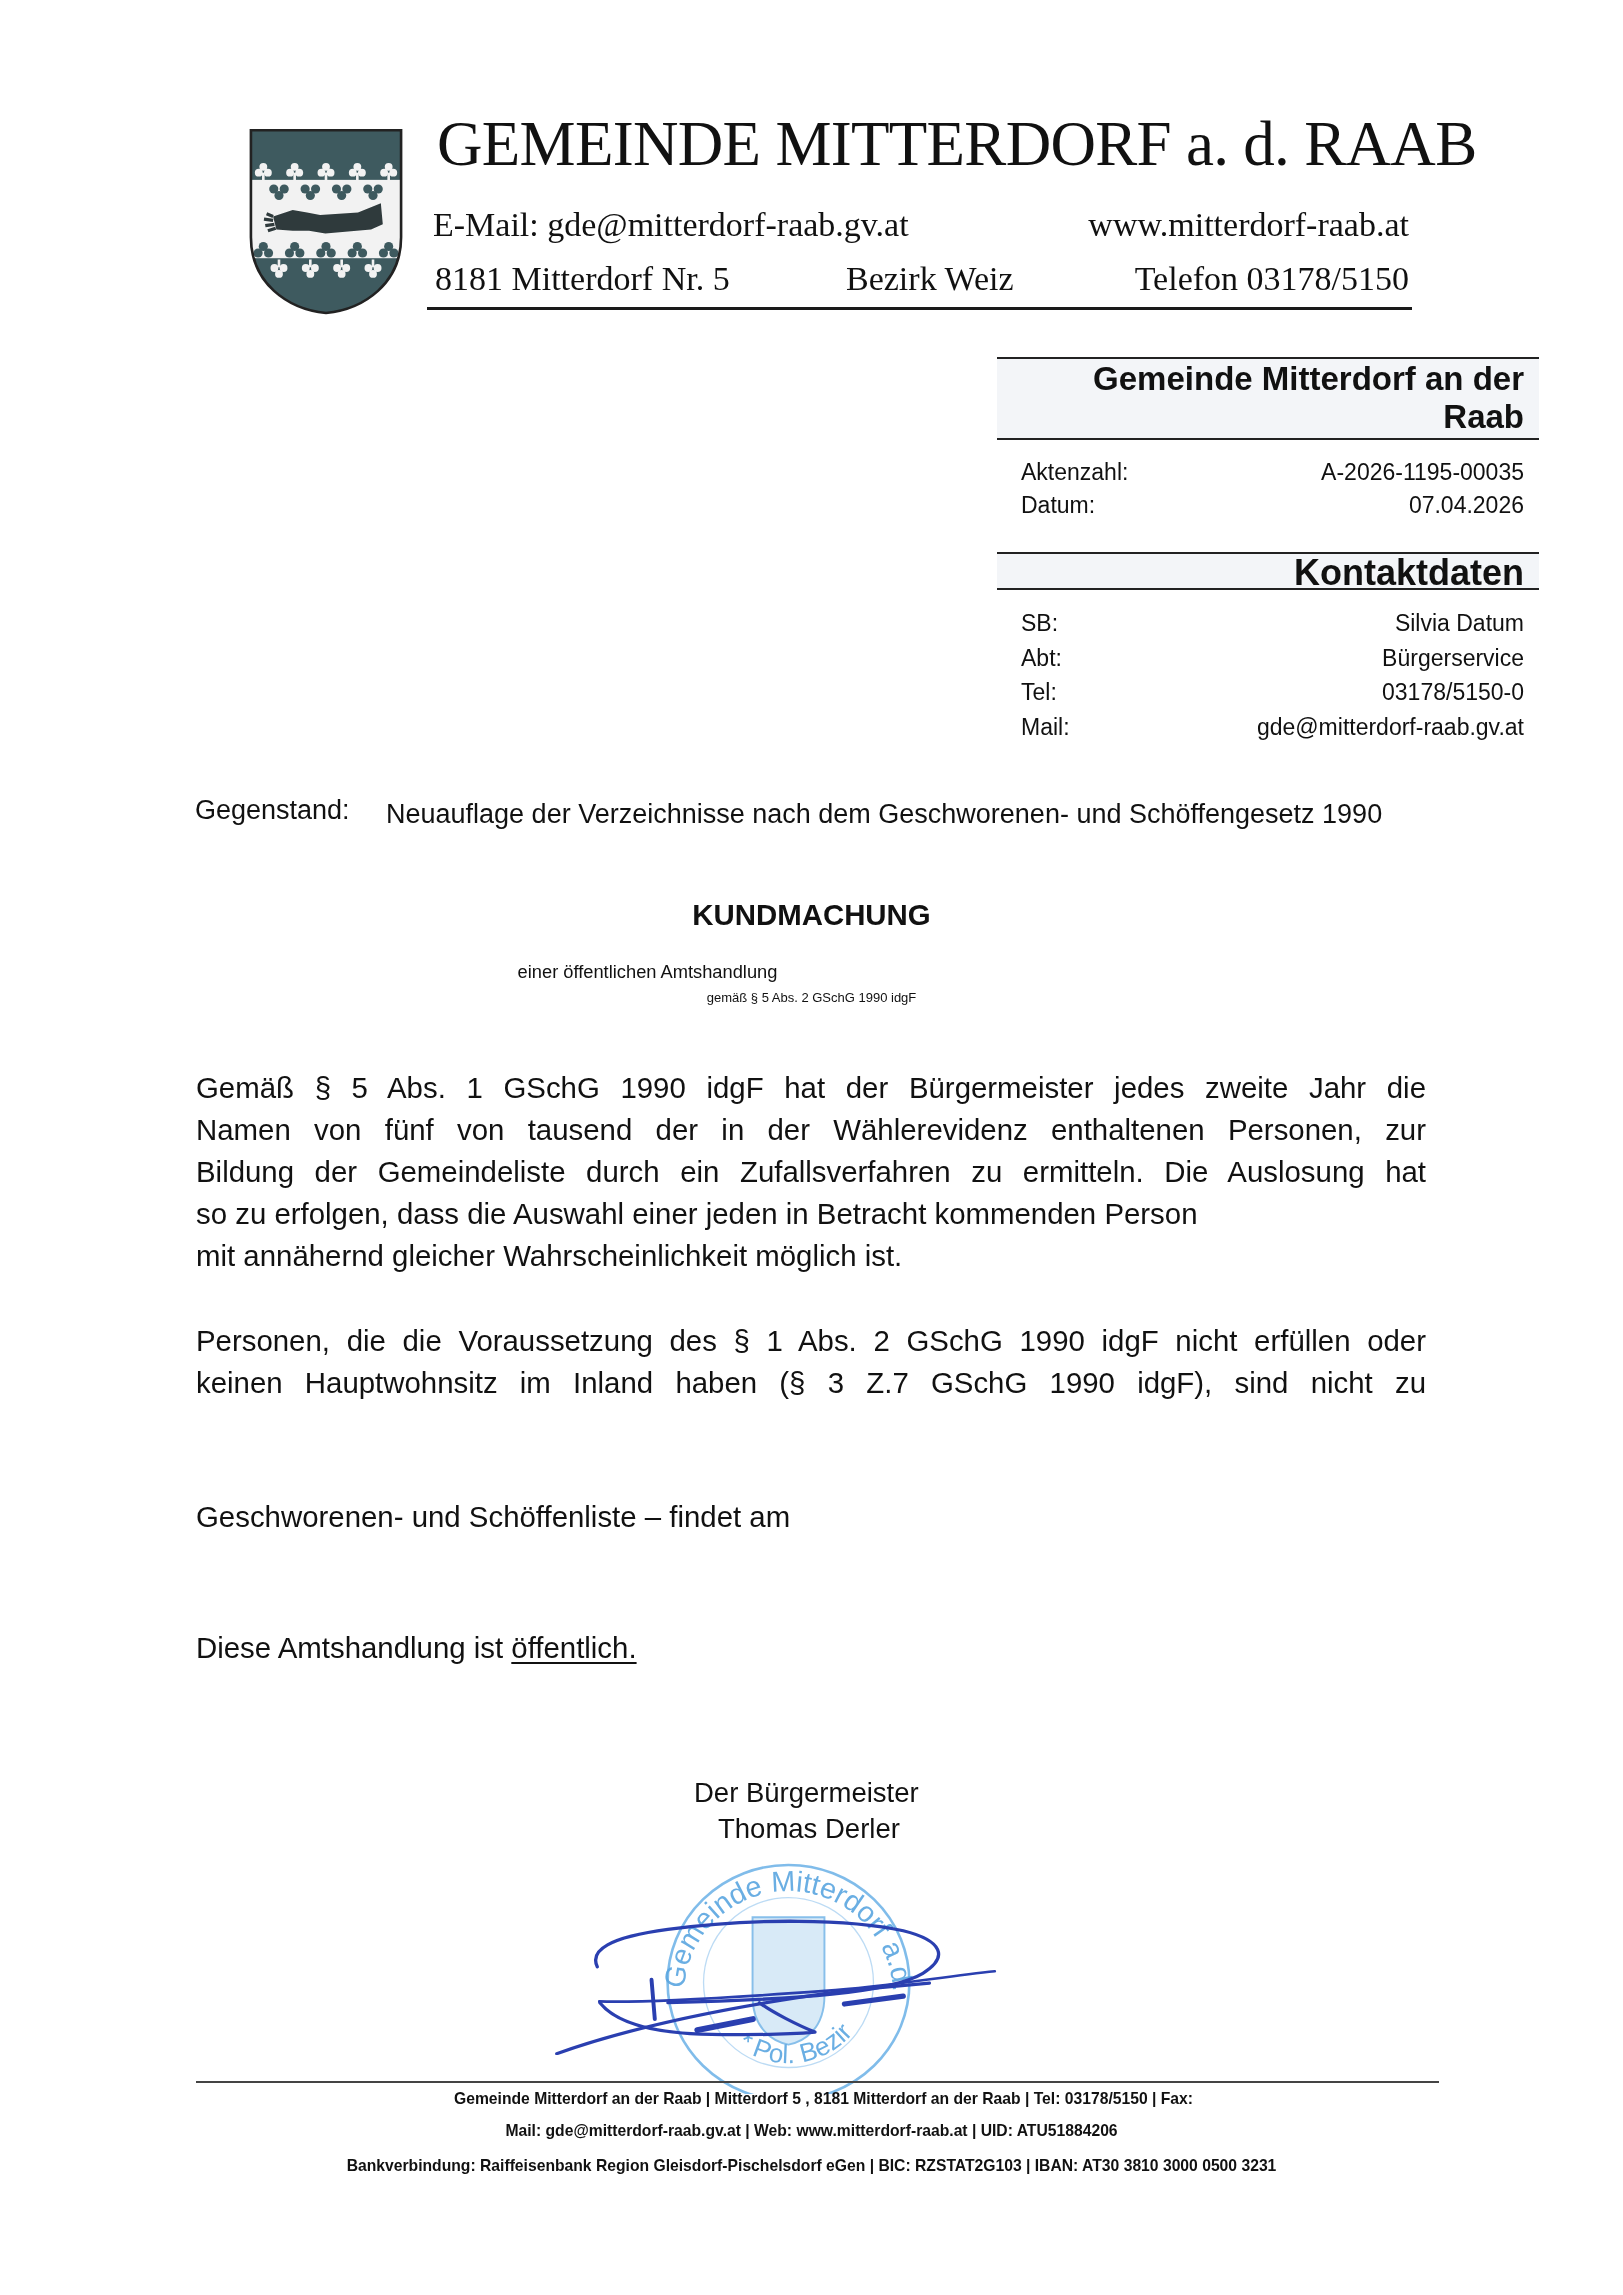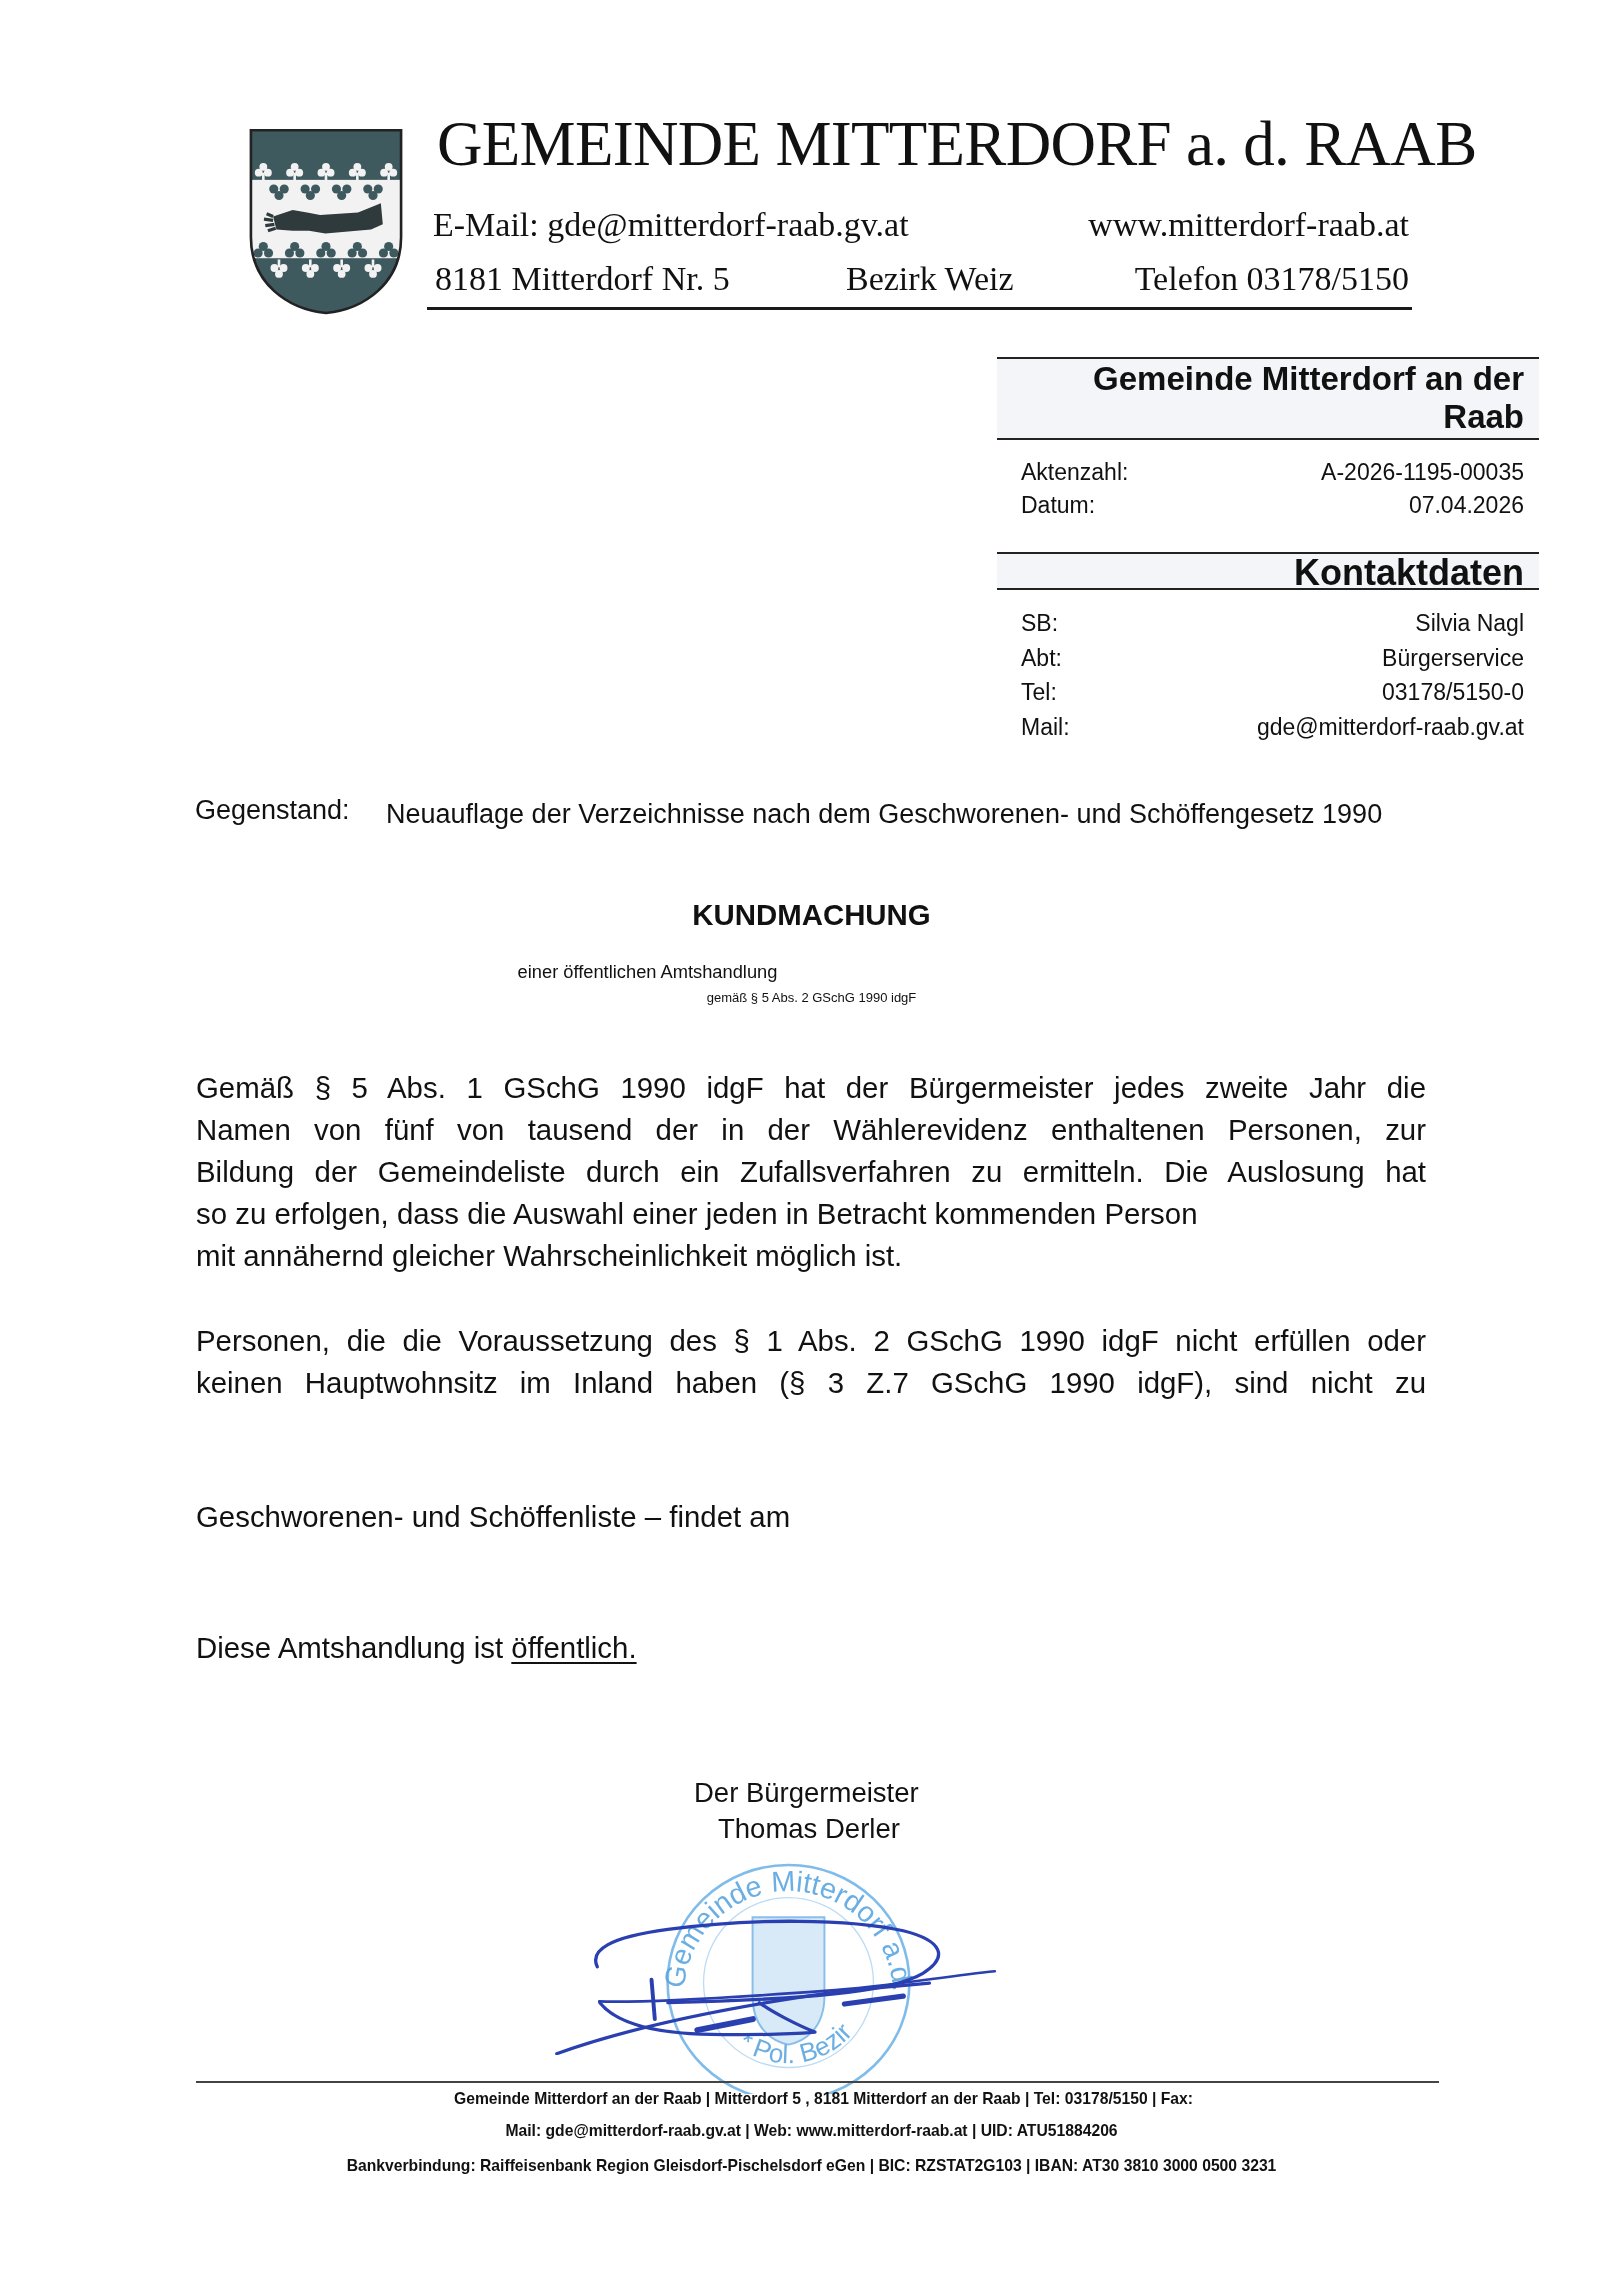--- a/index.html
+++ b/index.html
@@ -215,21 +215,21 @@
 <div class="abs sans kv-value" style="top:461px">A-2026-1195-00035</div>
 <div class="abs sans kv-label" style="top:494px">Datum:</div>
 <div class="abs sans kv-value" style="top:494px">07.04.2026</div>
 
 <div class="abs box-band" id="contact-band"></div>
 <div class="abs box-rule" id="contact-rule-top"></div>
 <div class="abs box-rule" id="contact-rule-bot"></div>
 <div class="abs sans" id="contact-title">Kontaktdaten</div>
 
 <div class="abs sans kv-label" style="top:612px">SB:</div>
-<div class="abs sans kv-value" style="top:612px">Silvia Nagl</div>
+<div class="abs sans kv-value" style="top:612px">Silvia Datum</div>
 <div class="abs sans kv-label" style="top:647px">Abt:</div>
 <div class="abs sans kv-value" style="top:647px">Bürgerservice</div>
 <div class="abs sans kv-label" style="top:681px">Tel:</div>
 <div class="abs sans kv-value" style="top:681px">03178/5150-0</div>
 <div class="abs sans kv-label" style="top:716px">Mail:</div>
 <div class="abs sans kv-value" style="top:716px">gde@mitterdorf-raab.gv.at</div>
 
 <div class="abs sans" id="subject-label">Gegenstand:</div>
 <div class="abs sans" id="subject-text">Neuauflage der Verzeichnisse nach dem Geschworenen- und Schöffengesetz 1990</div>
 

